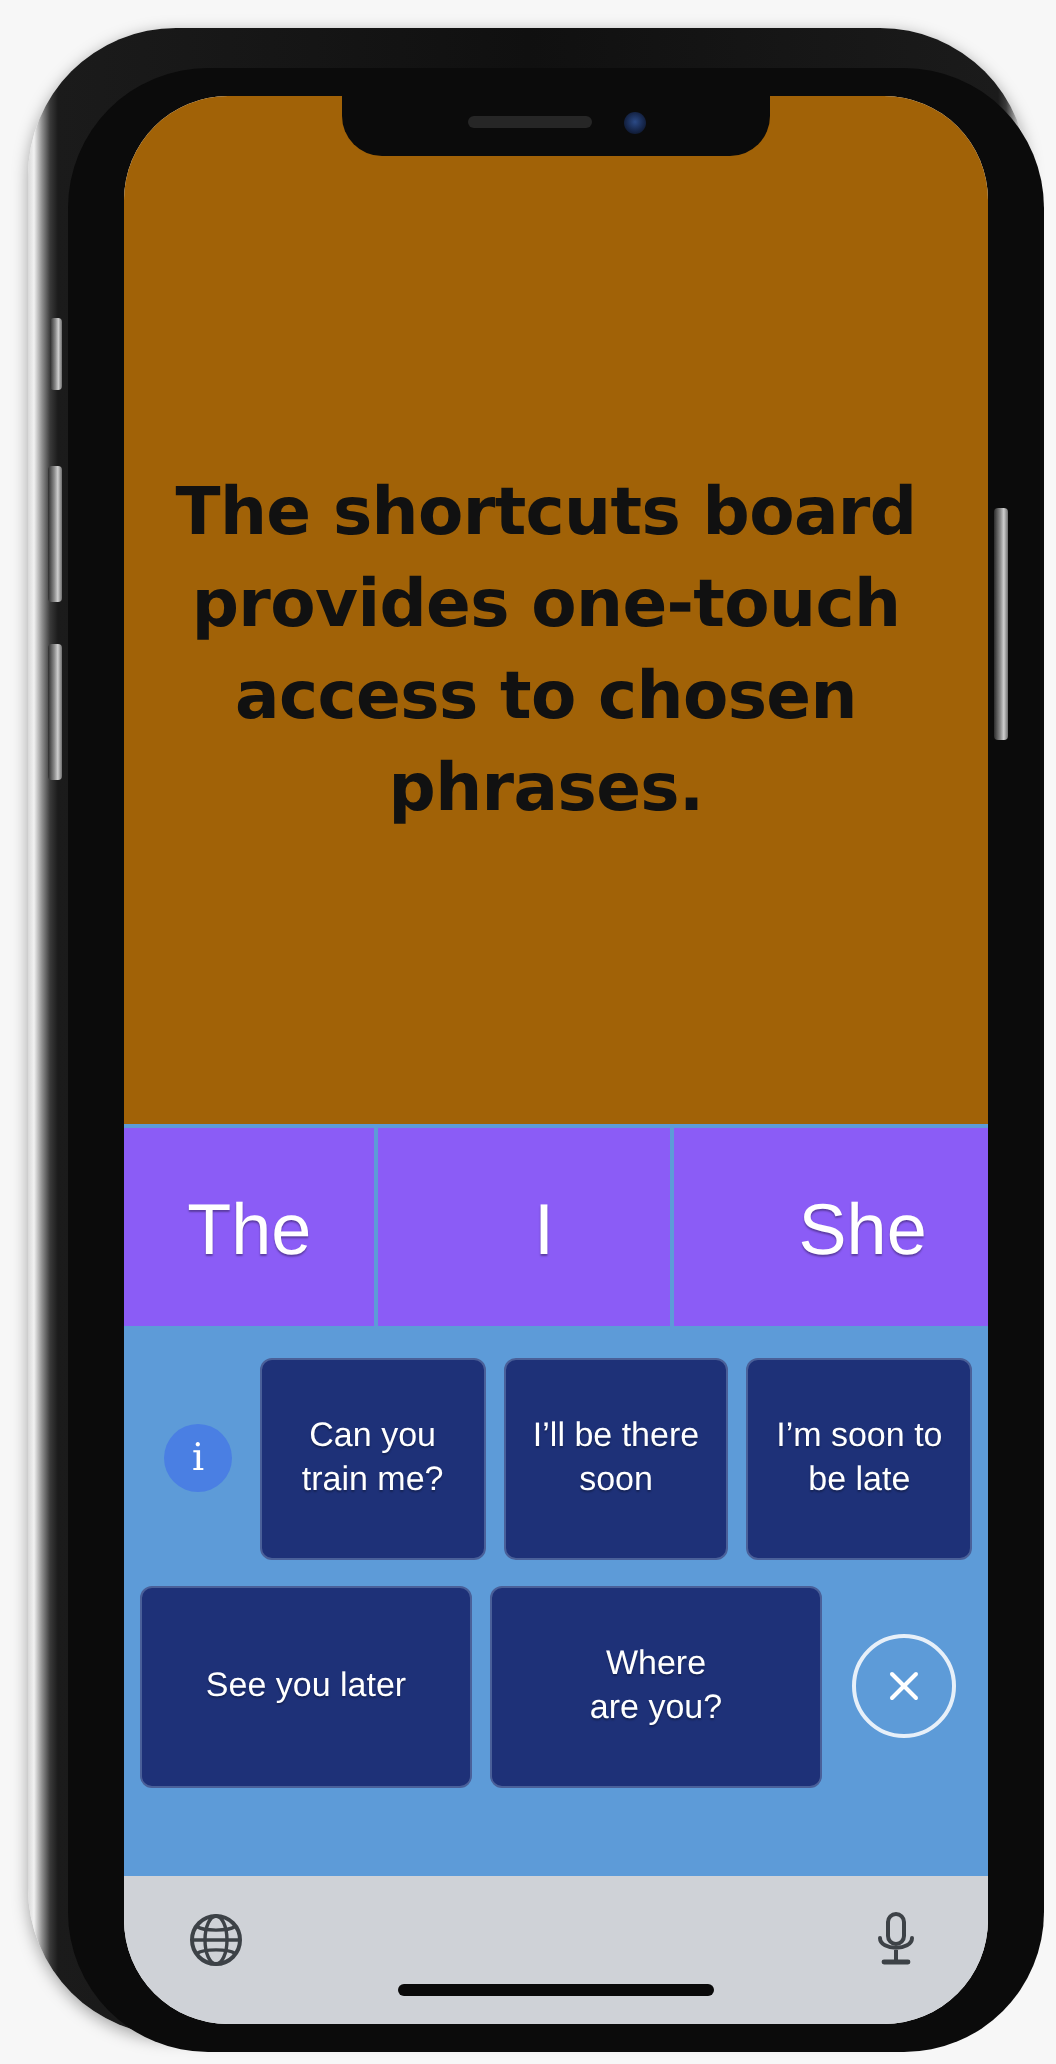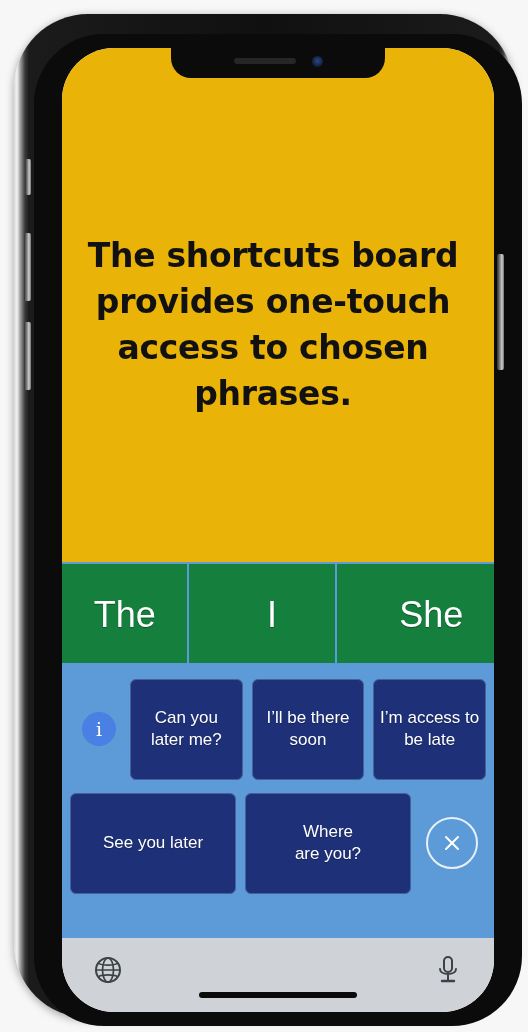--- a/index.html
+++ b/index.html
@@ -99,21 +99,21 @@
     margin-top: -4px;
   }
 
   
   #message-area {
     position: absolute;
     left: 0;
     top: 0;
     width: 100%;
     height: 514px;
-    background: #eab308;
+    background: #a16207;
     display: flex;
     align-items: center;
     justify-content: center;
     box-sizing: border-box;
     padding: 40px 34px 0 24px;
   }
   #headline {
     font-family: "DejaVu Sans", sans-serif;
     font-weight: bold;
     font-size: 33px;
@@ -124,21 +124,21 @@
     margin: 0;
   }
 
   
   #word-row {
     position: absolute;
     left: 0;
     top: 514px;
     width: 100%;
     height: 101px;
-    background: #15803d;
+    background: #8b5cf6;
     display: flex;
     border-top: 2px solid #5d9bd8;
     gap: 20px;
   }
   .word-cell {
     flex: 1 1 0;
     display: flex;
     align-items: center;
     justify-content: center;
     color: #ffffff;
@@ -279,24 +279,24 @@
       <div class="word-cell">The</div>
       <div class="word-cell">I</div>
       <div class="word-cell">She</div>
     </div>
 
     <div id="shortcuts-board">
 
       <div class="phrase-row" id="phrase-row-1">
         <div id="info-button">i</div>
         <div class="phrase-btn">Can you
-later me?</div>
+train me?</div>
         <div class="phrase-btn">I’ll be there
 soon</div>
-        <div class="phrase-btn">I’m access to
+        <div class="phrase-btn">I’m soon to
 be late</div>
       </div>
 
       <div class="phrase-row" id="phrase-row-2">
         <div class="phrase-btn">See you later</div>
         <div class="phrase-btn">Where
 are you?</div>
         <div id="close-button">
           <svg width="26" height="26" viewBox="0 0 26 26">
             <line x1="7" y1="7" x2="19" y2="19" stroke="#ffffff" stroke-width="2" stroke-linecap="round"></line>

